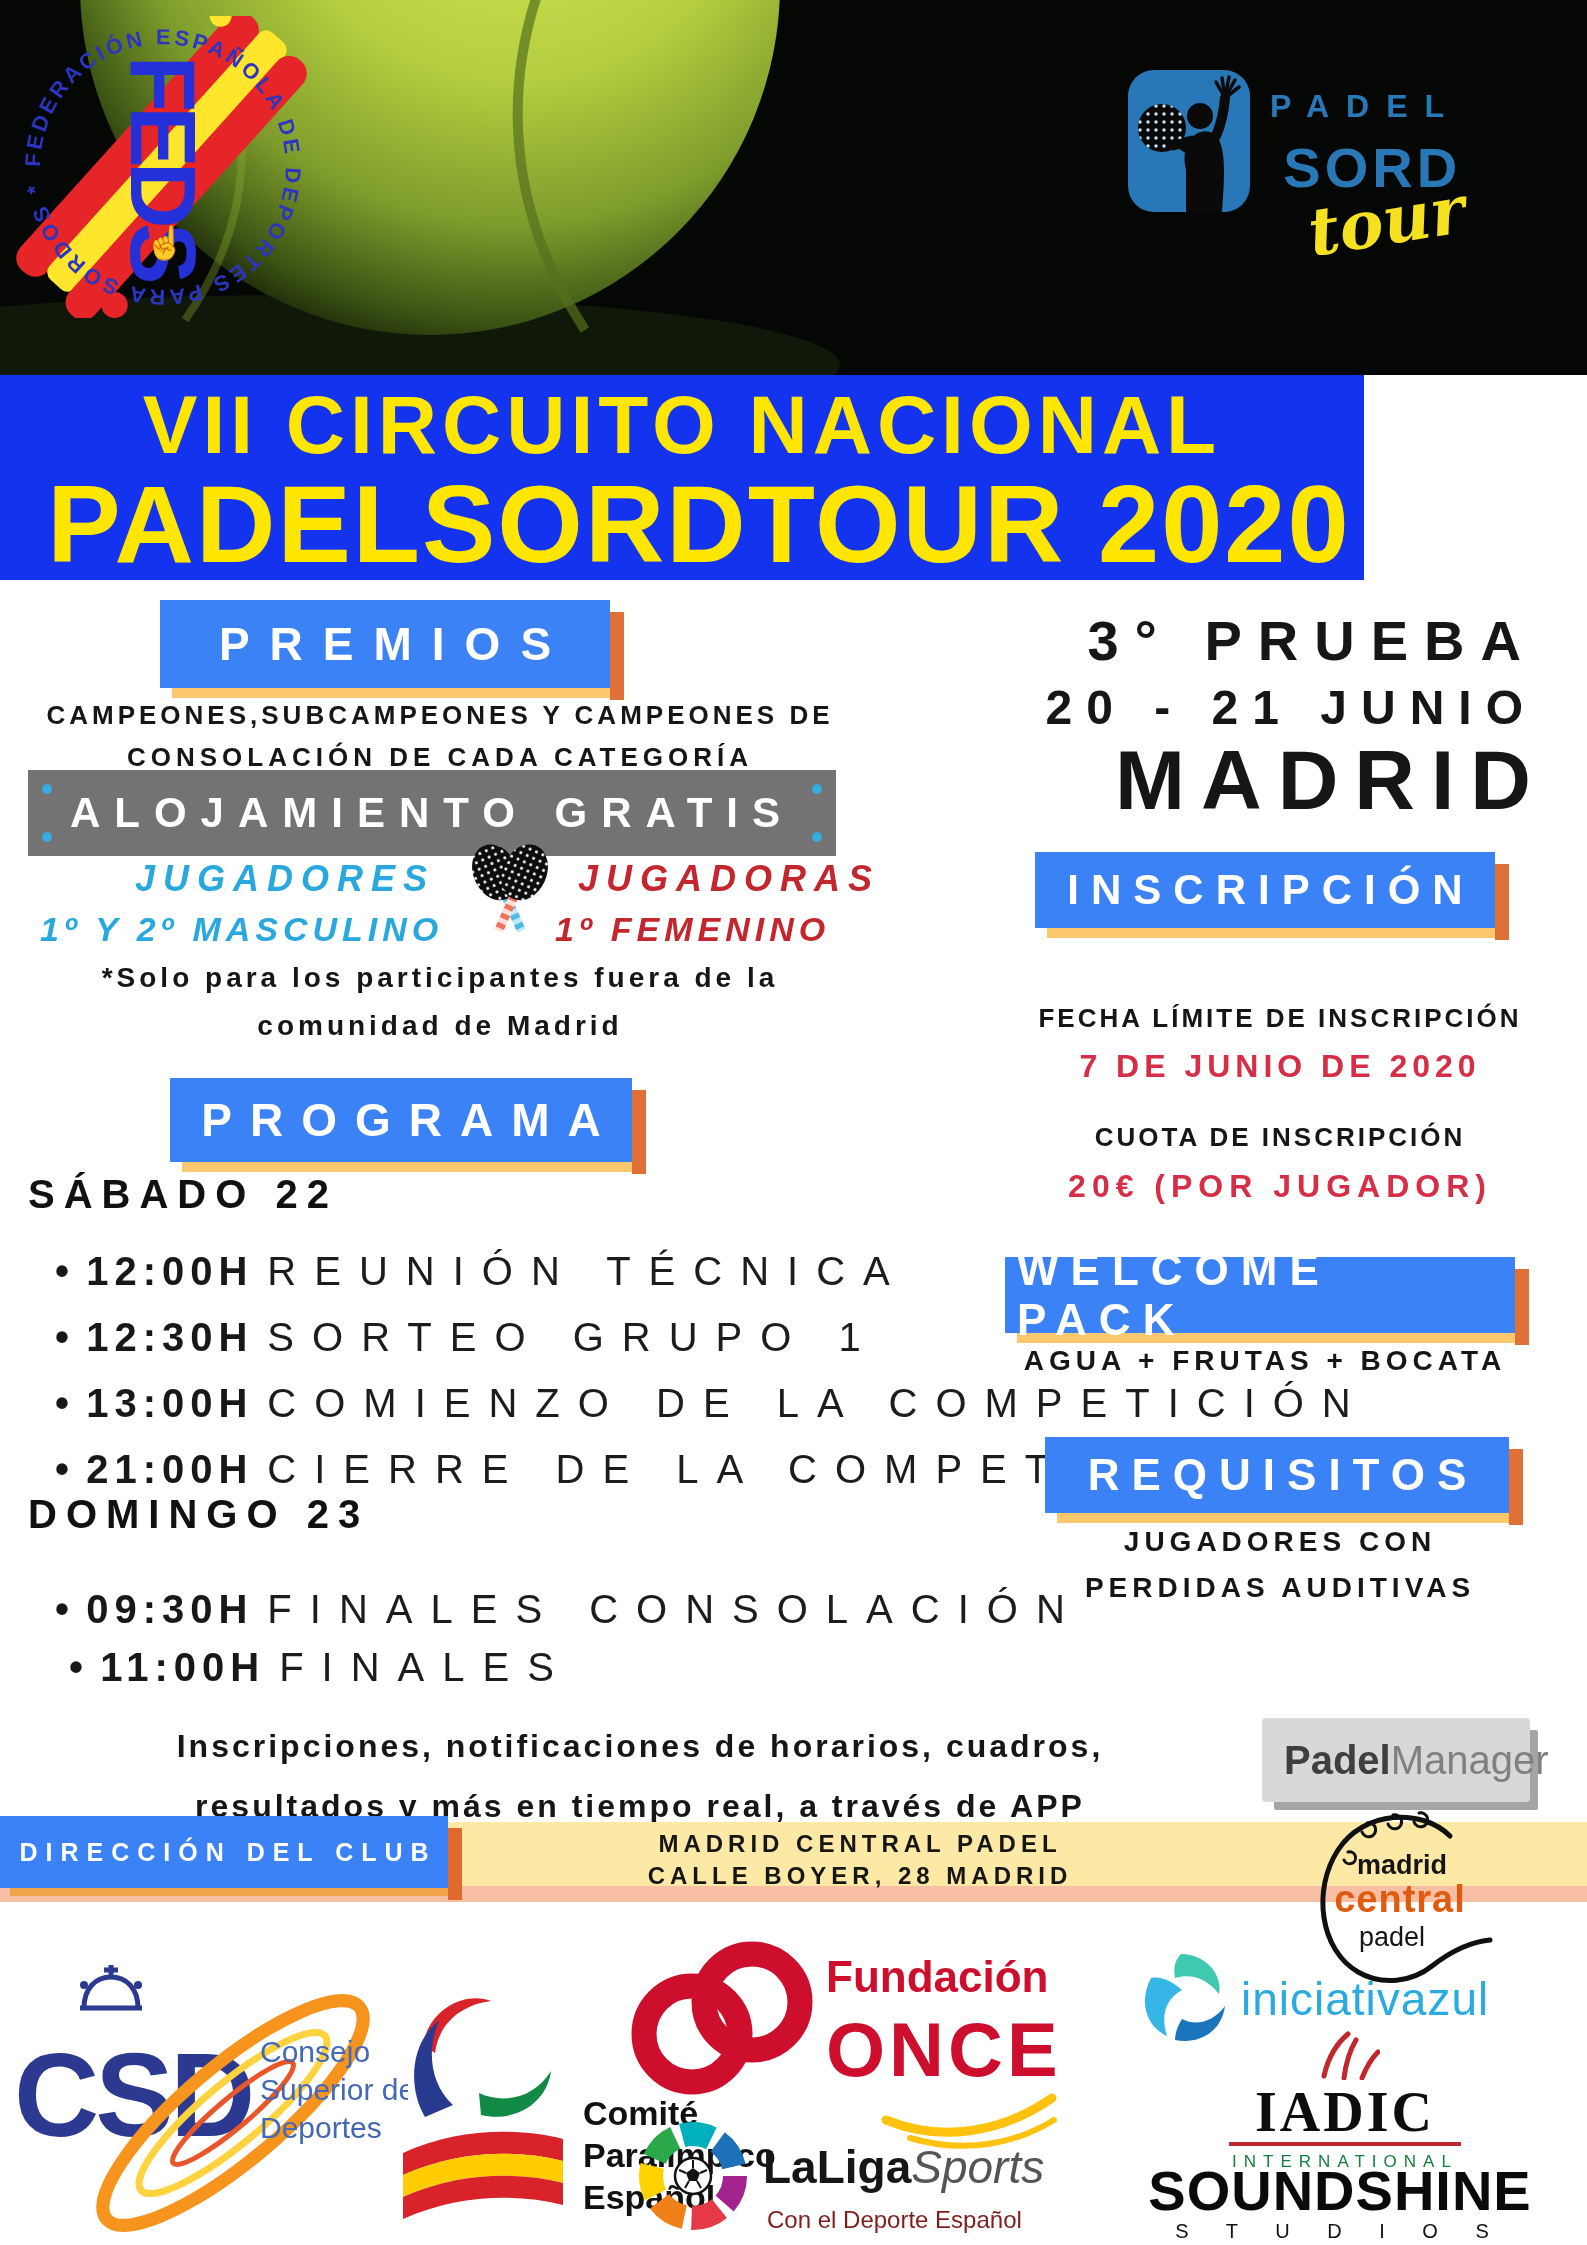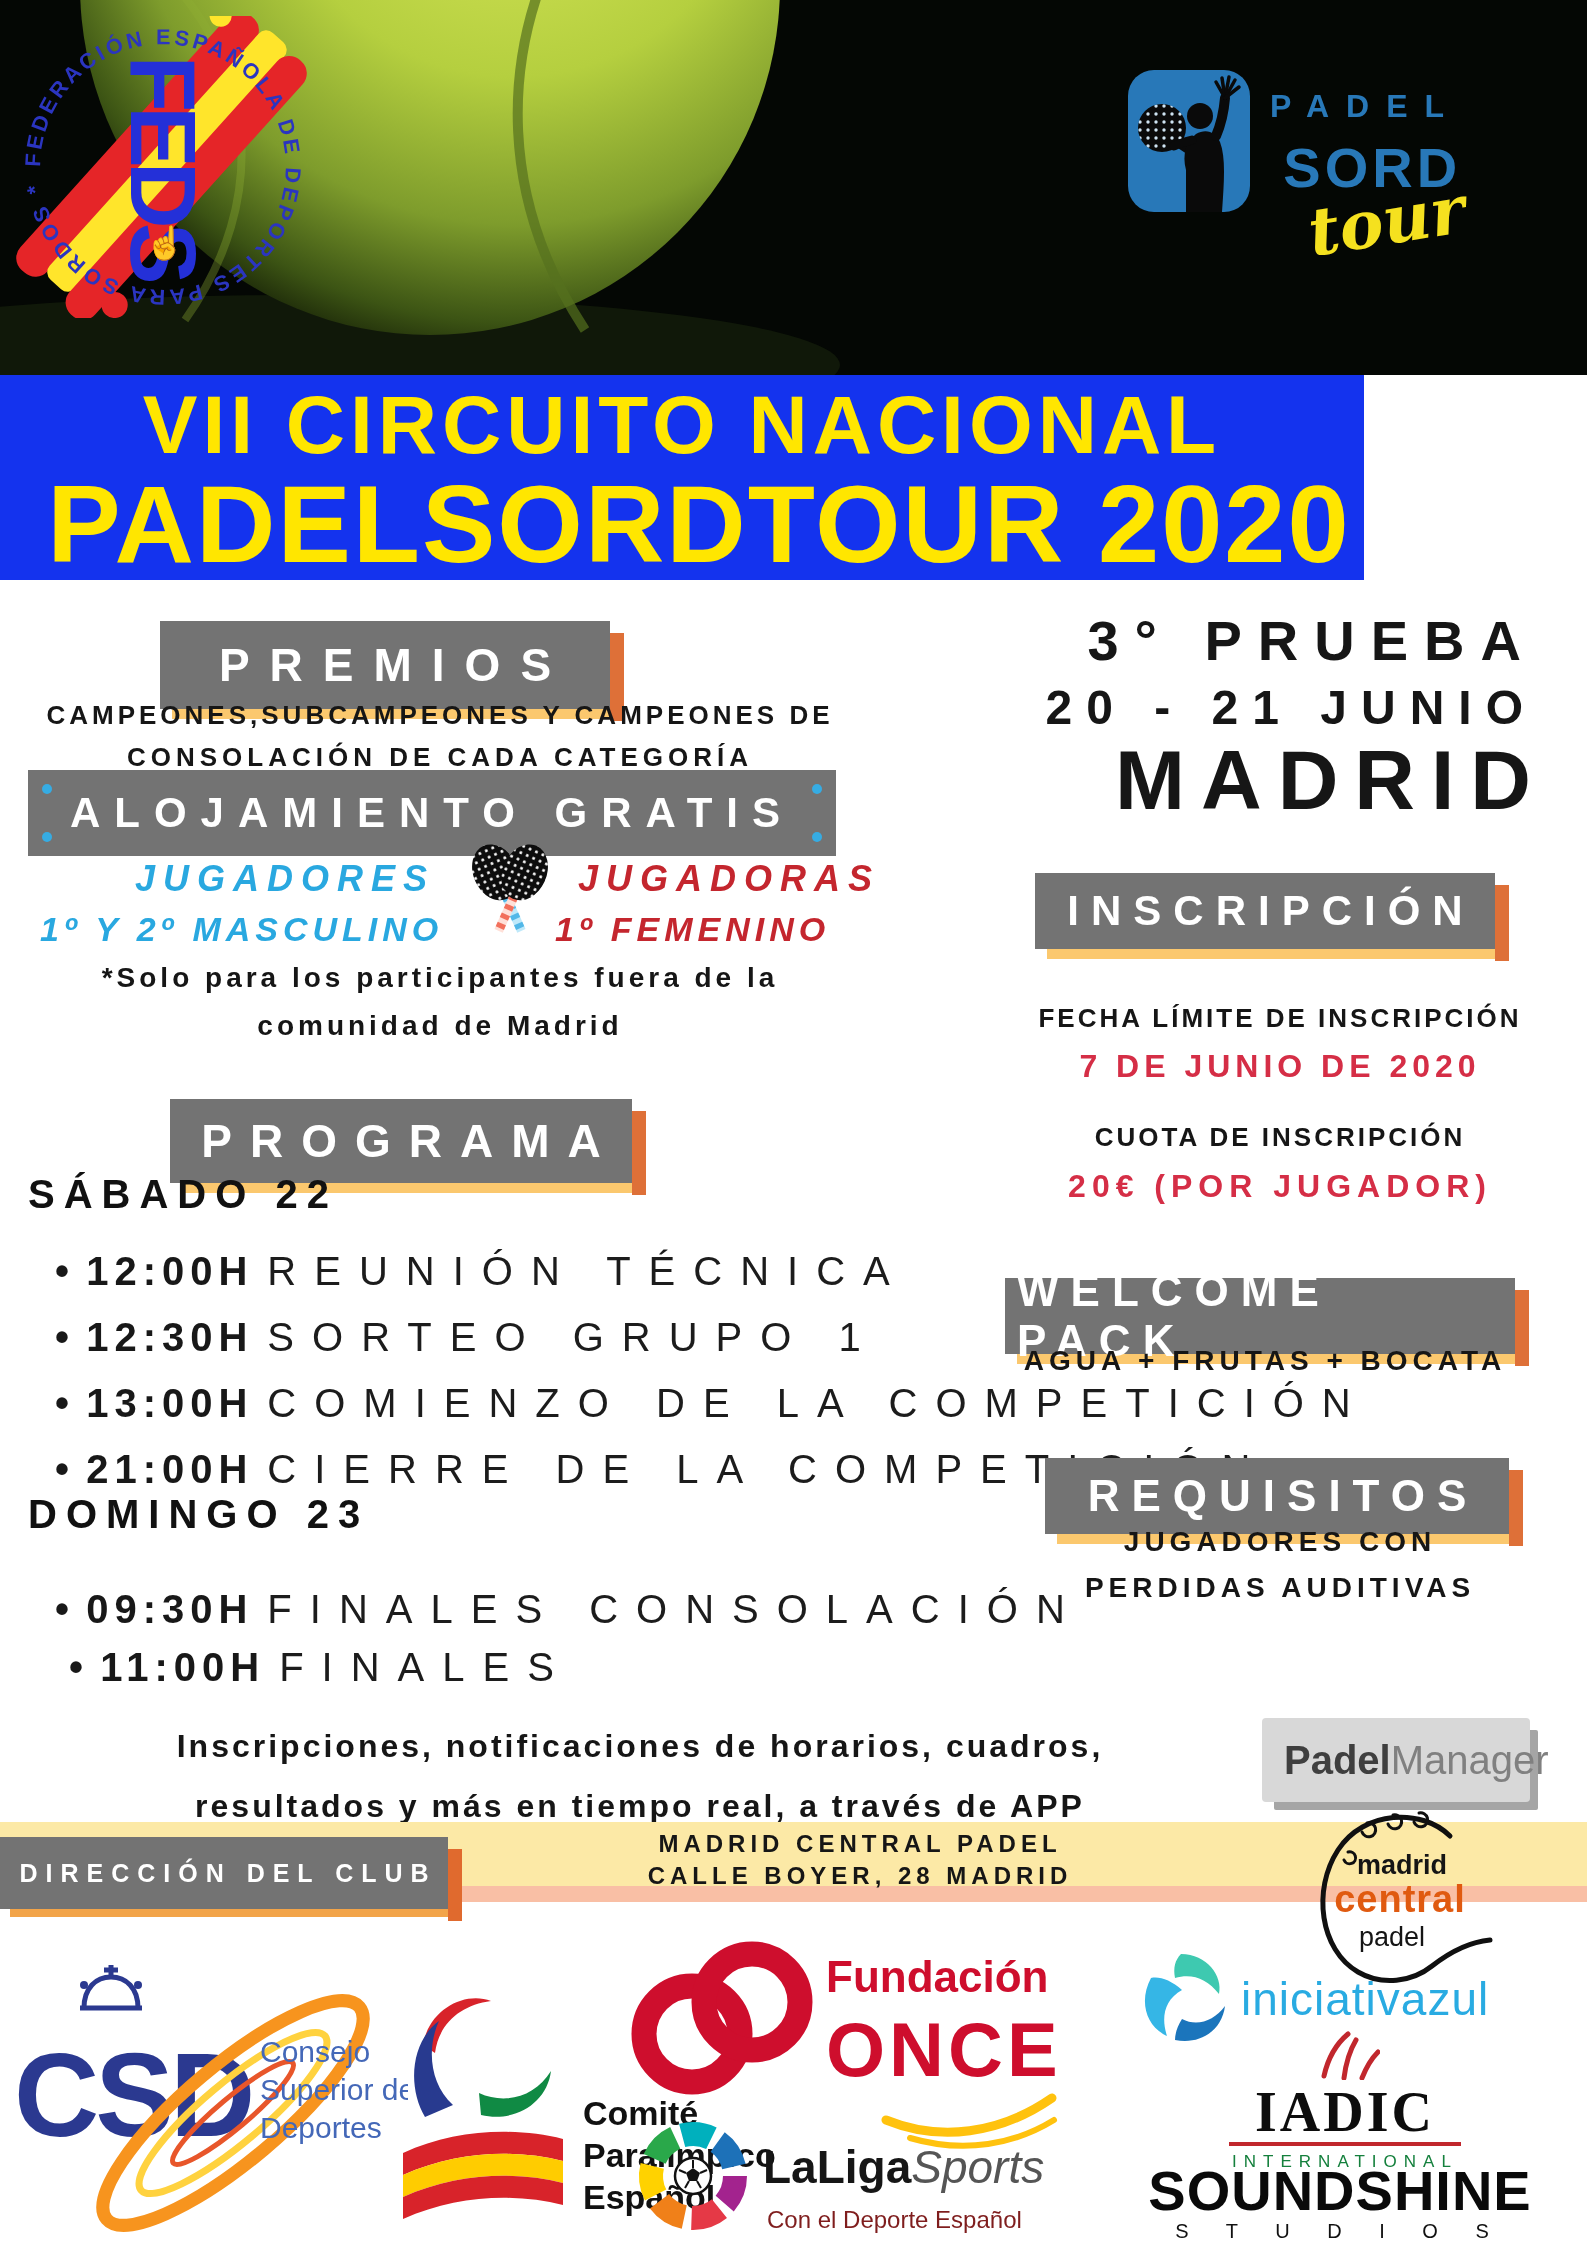--- a/index.html
+++ b/index.html
@@ -14,23 +14,23 @@
   .psord-text{position:relative;margin-left:20px;padding-top:18px;}
   .psord-padel{display:block;color:#2878B8;font-size:32px;font-weight:600;letter-spacing:17px;}
   .psord-sord{display:block;color:#2878B8;font-size:56px;font-weight:900;letter-spacing:4px;line-height:86px;text-align:right;}
   .psord-tour{position:absolute;right:-4px;top:112px;color:#F5E11F;font-size:66px;font-weight:900;
               font-style:italic;font-family:"DejaVu Serif",serif;transform:rotate(-9deg);}
   
   .banner{position:absolute;left:0;top:375px;width:1364px;height:205px;background:#1433EE;text-align:center;}
   .banner .l1{margin-top:4px;font-size:82px;font-weight:900;letter-spacing:5px;color:#FFE600;line-height:92px;}
   .banner .l2{font-size:110px;font-weight:900;letter-spacing:2px;color:#FFE600;line-height:106px;padding-left:34px;}
   
-  .ribbon{position:absolute;background:#737373;color:#ffffff;font-weight:bold;
+  .ribbon{position:absolute;background:#3b82f6;color:#ffffff;font-weight:bold;
           display:flex;align-items:center;justify-content:center;
-          box-shadow:10px 12px 0 -2px #FBC86E;margin-top:21px;}
+          box-shadow:10px 12px 0 -2px #FBC86E;}
   .ribbon::after{content:"";position:absolute;right:-14px;top:12px;width:14px;height:100%;background:#DE7038;}
   .ribbon.r2{box-shadow:8px 10px 0 -2px #F2A449;}
   .ribbon.r2::after{background:#E06A2E;}
   
   .bluebar{position:absolute;left:28px;top:770px;width:808px;height:86px;background:#737373;
            display:flex;align-items:center;justify-content:center;color:#fff;font-weight:bold;
            font-size:42px;letter-spacing:14px;}
   .dot{position:absolute;width:10px;height:10px;border-radius:50%;background:#36ACE3;}
   .cyan{color:#29A8E0;} .redtxt{color:#C4262E;} .valred{color:#D52E46;}
   .sched{position:absolute;left:55px;font-size:40px;color:#181818;}

